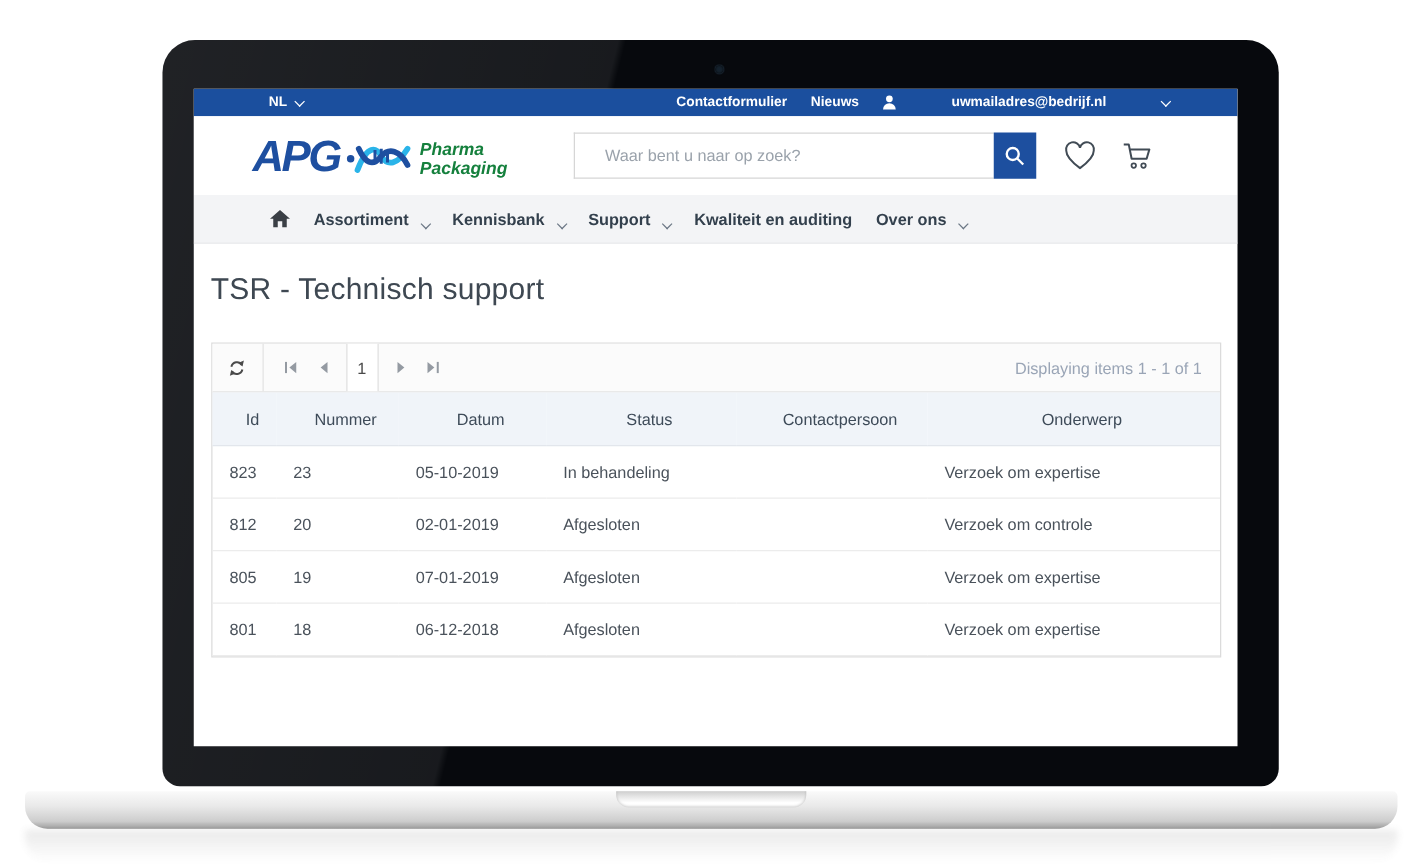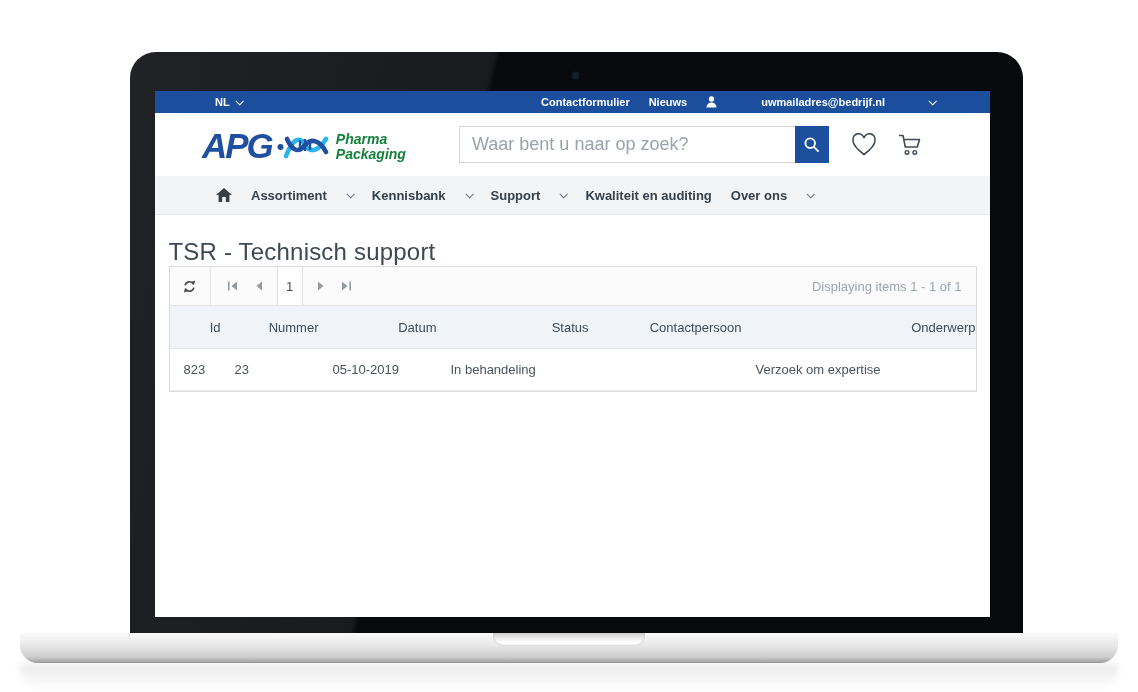--- a/index.html
+++ b/index.html
@@ -1,19 +1,19 @@
 <!DOCTYPE html>
 <html><head>
 <meta charset="utf-8">
 <style>
   html,body{margin:0;padding:0;}
   body{width:1138px;height:692px;background:#ffffff;font-family:"Liberation Sans",sans-serif;position:relative;overflow:hidden;}
 
   
-  .laptop-screen{position:absolute;left:130px;top:52px;width:893px;height:597px;
+  .laptop-screen{position:absolute;left:130px;top:32px;width:893px;height:597px;
     background:#07090d;border-radius:26px 26px 14px 14px;}
   .laptop-screen .sheen{position:absolute;inset:0;border-radius:inherit;pointer-events:none;
     background:linear-gradient(104deg,rgba(255,255,255,0.10) 0%,rgba(255,255,255,0.07) 35%,rgba(255,255,255,0) 35.6%);}
   .webcam{position:absolute;left:442px;top:20px;width:7px;height:7px;border-radius:50%;
     background:#15222e;box-shadow:inset 0 0 2px #000,0 0 1px rgba(90,130,170,.7);}
   .base{position:absolute;left:20px;top:633px;width:1098px;height:30px;
     background:linear-gradient(#fafafa,#e9e9e9 40%,#cdcdcd 80%,#a8a8a8 96%,#8f8f8f);
     border-radius:4px 4px 18px 18px;}
   .base-notch{position:absolute;left:50%;top:0;transform:translateX(-50%);width:152px;height:13px;
     background:linear-gradient(#cfcfcf,#ffffff 70%);border-radius:0 0 10px 10px;
@@ -38,51 +38,51 @@
 
   
   .site-header{height:63px;background:#fff;display:flex;align-items:center;
     padding:0 66px 0 47px;box-sizing:border-box;}
   .logo{display:flex;align-items:flex-end;gap:5px;cursor:pointer;}
   .logo-apg{font-size:35px;font-weight:bold;font-style:italic;color:#1e4fa0;letter-spacing:-2px;line-height:1;}
   .logo-tagline{display:flex;flex-direction:column;font-size:14px;font-weight:bold;font-style:italic;
     color:#15803d;line-height:1.1;margin-left:2px;}
   .header-right{margin-left:auto;display:flex;align-items:center;}
   .search-box{display:flex;align-items:stretch;}
-  .search-input{width:336px;height:37px;border:1px solid #d6d6d6;border-right:none;padding:0 12px;
-    font-size:18px;color:#555;box-sizing:border-box;outline:none;font-family:"Liberation Sans",sans-serif;}
+  .search-input{width:336px;height:37px;border:1px solid #d6d6d6;border-right:none;padding:0 24px;
+    font-size:13px;color:#555;box-sizing:border-box;outline:none;font-family:"Liberation Sans",sans-serif;}
   .search-input::placeholder{color:#9aa2ab;}
   .search-btn{width:34px;height:37px;background:#1d4f9f;border:none;display:flex;align-items:center;
     justify-content:center;cursor:pointer;padding:0;}
   .icon-btn{background:none;border:none;padding:0;cursor:pointer;display:flex;align-items:center;}
   .heart-btn{margin-left:21px;}
   .cart-btn{margin-left:19px;}
 
   
   .nav{height:39px;background:#f3f4f6;border-bottom:1px solid #e9eaec;display:flex;align-items:center;
     padding-left:61px;box-sizing:border-box;gap:19px;font-size:13px;font-weight:bold;color:#33404d;}
   .home-btn{display:flex;align-items:center;cursor:pointer;}
-  .nav-item{display:flex;align-items:center;gap:20px;cursor:pointer;white-space:nowrap;}
-
-  
-  .page-title{width:808px;margin:23px auto 0;font-size:24px;font-weight:400;color:#3e4852;letter-spacing:.2px;}
+  .nav-item{display:flex;align-items:flex-end;gap:10px;cursor:pointer;white-space:nowrap;}
+
+  
+  .page-title{width:808px;margin:23px auto 28px;font-size:24px;font-weight:400;color:#3e4852;letter-spacing:.2px;}
 
   .grid{width:806px;margin:0 auto;border:1px solid #dbdbdb;background:#fff;}
   .grid-toolbar{height:38px;background:#fbfbfb;border-bottom:1px solid #e4e4e4;display:flex;align-items:center;}
   .refresh-cell{width:41px;height:38px;display:flex;align-items:center;justify-content:center;
     border-right:1px solid #e4e4e4;background:none;border-top:none;border-left:none;border-bottom:none;cursor:pointer;padding:0;}
   .pager{display:flex;align-items:center;height:38px;margin-left:9px;}
   .pager-btn{width:26px;height:38px;display:flex;align-items:center;justify-content:center;
     background:none;border:none;cursor:pointer;padding:0;}
   .page-box{width:24px;height:38px;background:#fff;border-left:1px solid #e0e0e0;border-right:1px solid #e0e0e0;
     display:flex;align-items:center;justify-content:center;font-size:13px;color:#4a4a4a;margin:0 5px;}
   .pager-status{margin-left:auto;margin-right:14px;font-size:13px;color:#9aa5b6;}
 
   .grid-table{width:100%;border-collapse:collapse;table-layout:fixed;font-size:13px;}
-  .grid-table th{background:#f0f4f9;height:42px;text-align:right;padding:0 0 0 14px;font-weight:400;
+  .grid-table th{background:#f0f4f9;height:42px;text-align:center;padding:0 0 0 14px;font-weight:400;
     color:#3e4b59;border-bottom:1px solid #e2e6ec;cursor:pointer;}
   .grid-table td{height:41px;padding:0 0 0 14px;color:#4a525b;border-bottom:1px solid #ececec;
     background:#fff;overflow:hidden;white-space:nowrap;margin-top:36px;}
   svg{display:block;}
 </style>
 </head>
 <body>
 
 <div class="laptop-screen">
   <div class="sheen"></div>
@@ -263,20 +263,44 @@
             </thead>
           <tbody>
               <tr>
                 <td>823</td>
                 <td>23</td>
                 <td>05-10-2019</td>
                 <td>In behandeling</td>
                 <td></td>
                 <td>Verzoek om expertise</td>
               </tr>
+              <tr>
+                <td>812</td>
+                <td>20</td>
+                <td>02-01-2019</td>
+                <td>Afgesloten</td>
+                <td></td>
+                <td>Verzoek om controle</td>
+              </tr>
+              <tr>
+                <td>805</td>
+                <td>19</td>
+                <td>07-01-2019</td>
+                <td>Afgesloten</td>
+                <td></td>
+                <td>Verzoek om expertise</td>
+              </tr>
+              <tr>
+                <td>801</td>
+                <td>18</td>
+                <td>06-12-2018</td>
+                <td>Afgesloten</td>
+                <td></td>
+                <td>Verzoek om expertise</td>
+              </tr>
             </tbody>
         </table>
       </div>
     </div>
 
   </div>
 </div>
 
 <div class="base">
   <div class="base-notch"></div>

